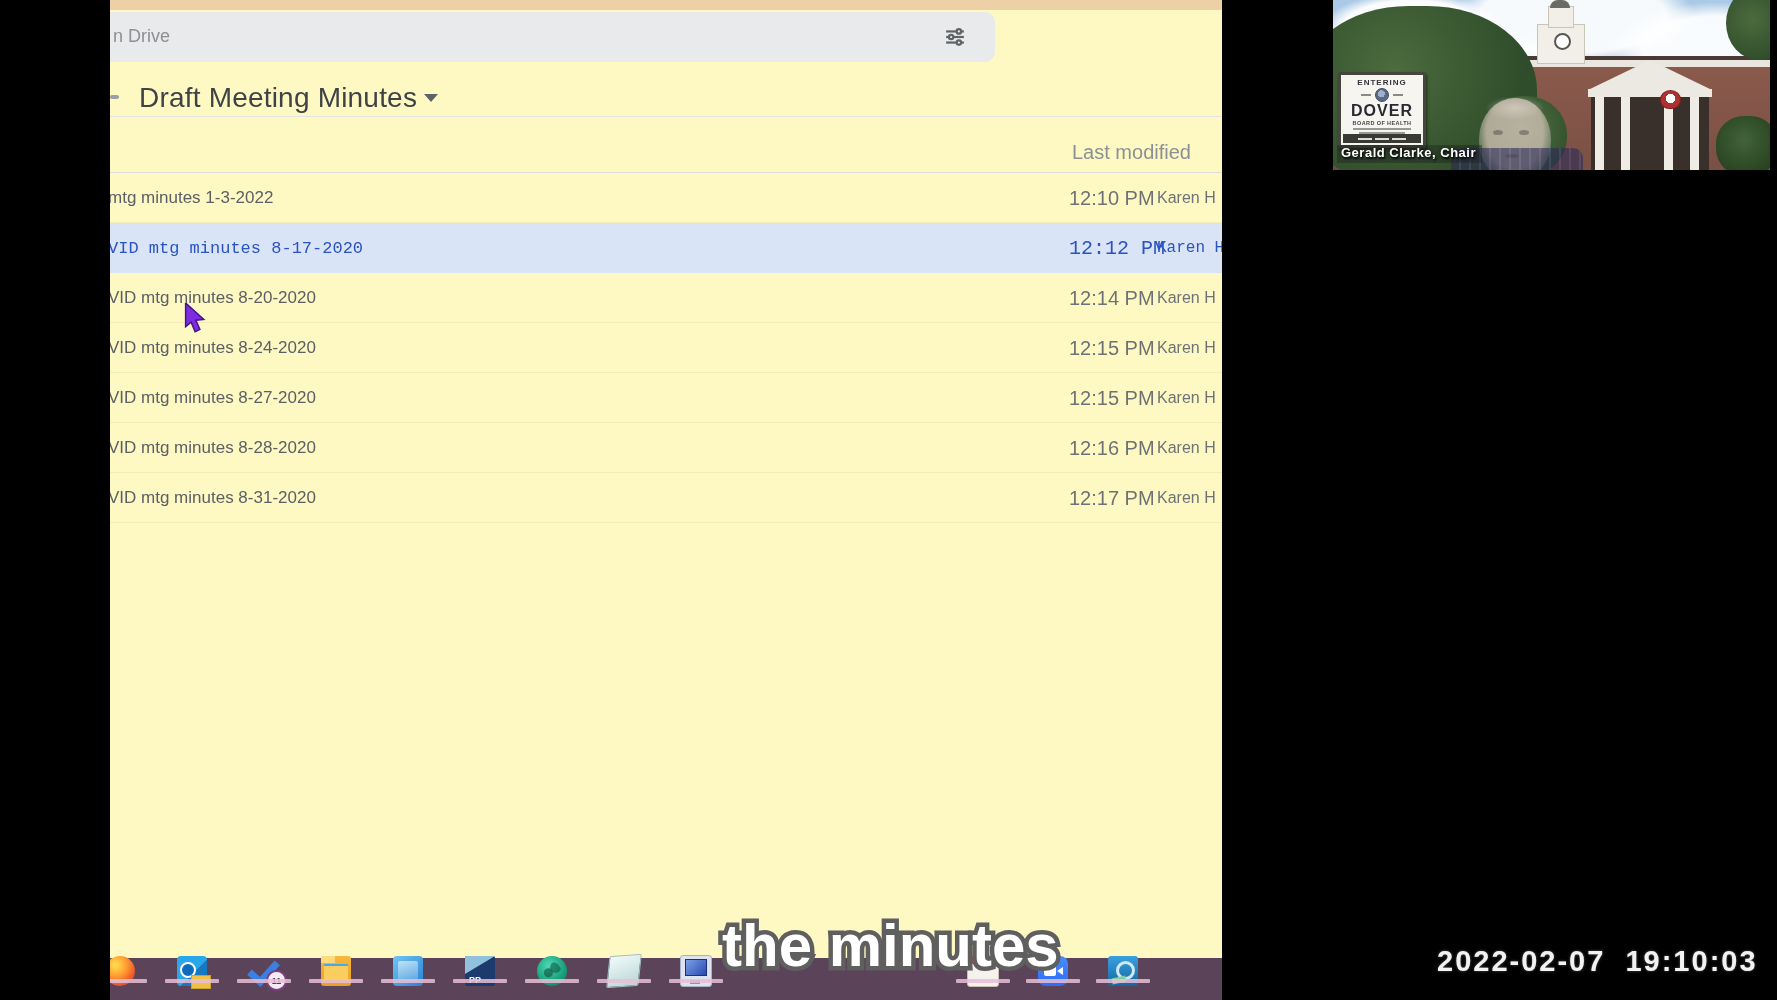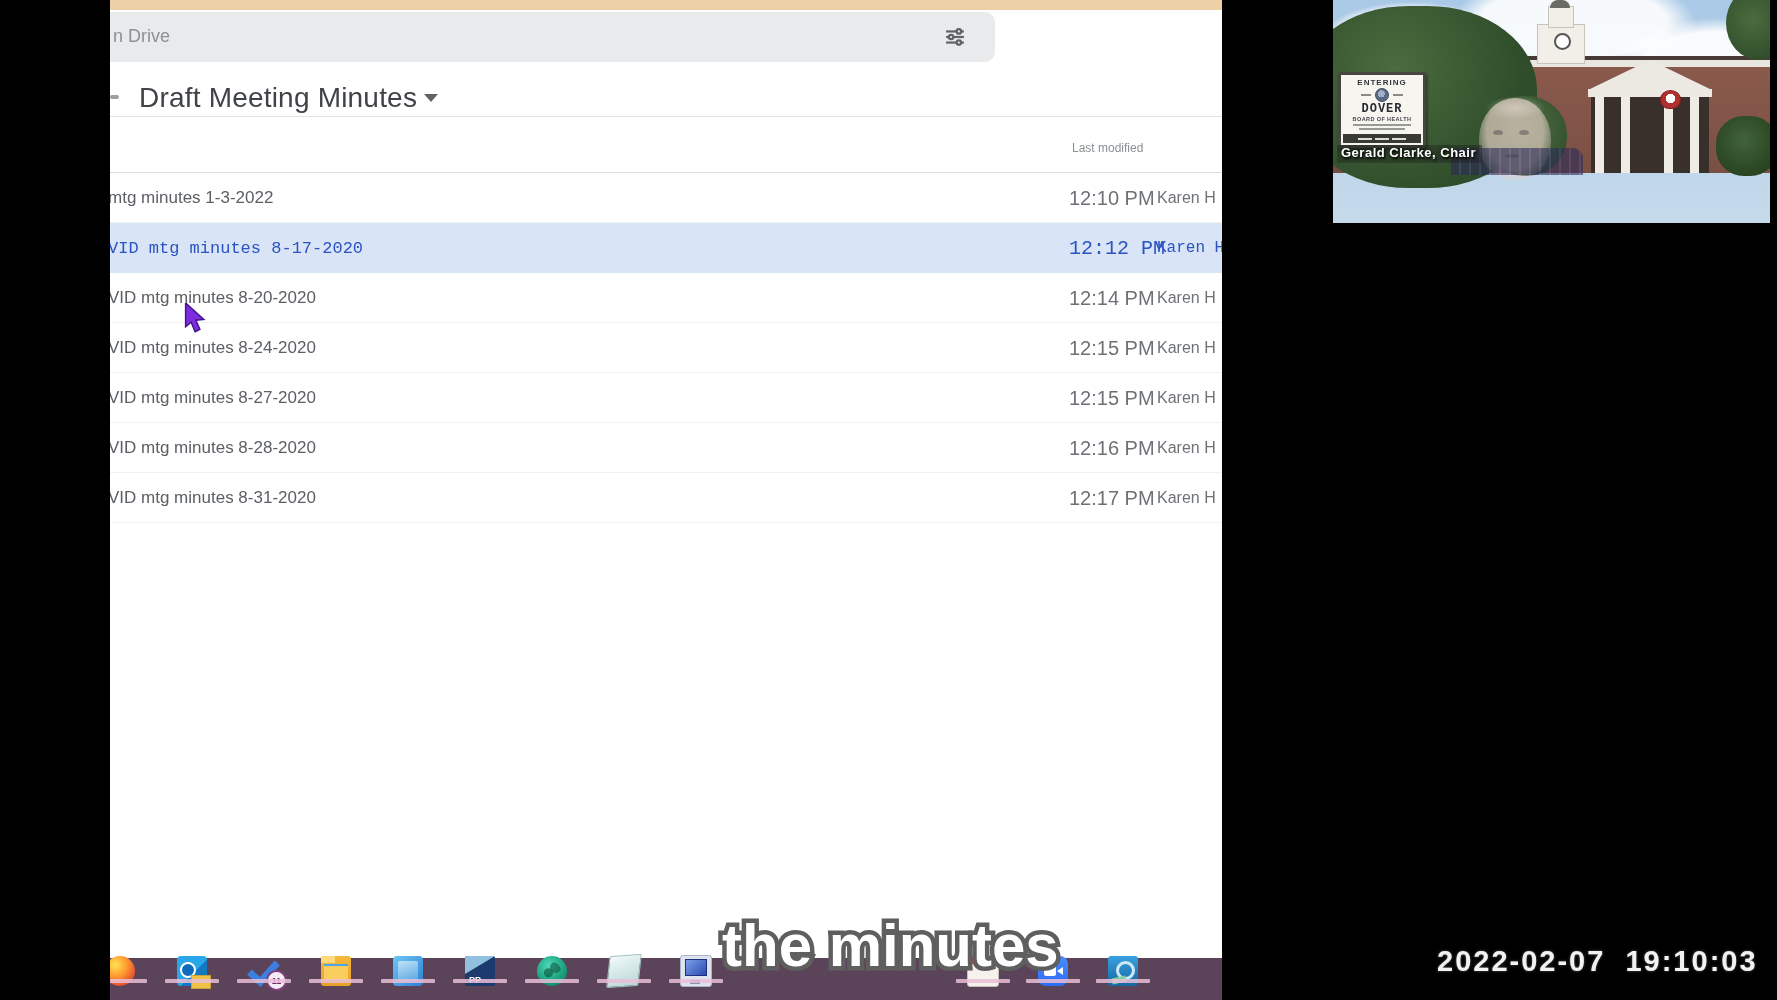--- a/index.html
+++ b/index.html
@@ -1,31 +1,31 @@
 <!DOCTYPE html>
 <html><head>
 <meta charset="utf-8">
 <style>
   html,body{margin:0;padding:0;}
   body{
     width:1777px;height:1000px;background:#000;overflow:hidden;position:relative;
     font-family:"Liberation Sans", sans-serif;
   }
   
-  .main-panel{position:absolute;left:110px;top:0;width:1112px;height:1000px;background:#ffffff;overflow:hidden;}
+  .main-panel{position:absolute;left:110px;top:0;width:1112px;height:1000px;background:#fef9c3;overflow:hidden;}
   .accent-bar{position:absolute;left:-12px;top:0;width:1124px;height:10px;background:#eed0a7;}
   .search-band{position:absolute;left:0;top:12px;width:885px;height:50px;background:#e9eaeb;border-radius:0 10px 10px 0;}
   .search-text{position:absolute;left:3px;top:14px;font-size:18px;color:#8d9094;}
   .tune-icon{position:absolute;left:835px;top:15px;width:20px;height:20px;}
   .back-frag{position:absolute;left:0;top:95px;width:9px;height:4px;background:#9aa0a6;border-radius:2px;}
   .title-btn{position:absolute;left:29px;top:82px;height:30px;cursor:default;}
   .folder-title{font-size:28px;color:#3f4347;font-weight:500;letter-spacing:.2px;}
   .dd-arrow{position:absolute;left:285px;top:12px;width:0;height:0;border-left:7px solid transparent;border-right:7px solid transparent;border-top:8px solid #5f6368;}
   .sep1{position:absolute;left:0;top:116px;width:1112px;height:1px;background:#e3e4e5;}
-  .col-header{position:absolute;left:962px;top:141px;font-size:12px;color:#8b9094;font-weight:500;}
+  .col-header{position:absolute;left:962px;top:141px;font-size:20px;color:#8b9094;font-weight:500;}
   .file-list{position:absolute;left:0;top:172px;width:1112px;border-top:1px solid #dcdddd;}
   .row{position:relative;height:49px;border-bottom:1px solid rgba(0,0,0,0.05);}
   .row .name{position:absolute;left:-2px;top:50%;transform:translateY(-50%);font-size:17px;font-weight:500;color:#5c6065;white-space:nowrap;}
   .row .time{position:absolute;left:959px;top:50%;transform:translateY(-50%);font-size:20px;font-weight:500;color:#6e7276;white-space:nowrap;}
   .row .owner{position:absolute;left:1047px;top:50%;transform:translateY(-50%);font-size:16px;font-weight:500;color:#6e7276;white-space:nowrap;}
   .row.selected{background:#d9e4f6;border-bottom:1px solid #d9e4f6;}
   .row.selected .name,.row.selected .time,.row.selected .owner{color:#2b53c1;font-family:Liberation Mono, monospace;}
   .cursor{position:absolute;left:72px;top:303px;z-index:30;}
   
   .taskbar{position:absolute;left:0;top:958px;width:1112px;height:42px;background:#5b4459;}
@@ -64,21 +64,21 @@
   .camera-app-icon{background:linear-gradient(#3aa0e0,#14679f);border-radius:3px;}
   .camera-app-icon::before{content:"";position:absolute;left:8px;top:5px;width:13px;height:13px;border:3px solid #cfe8f8;border-radius:50%;}
   .camera-app-icon::after{content:"";position:absolute;left:4px;bottom:3px;width:14px;height:6px;background:#7fd0a0;transform:rotate(-12deg);}
   .badge{position:absolute;right:-8px;bottom:-5px;width:17px;height:17px;border-radius:50%;background:#f3ecf3;border:2px solid #7d3f7d;color:#6a2d6a;font-size:9px;font-weight:700;display:flex;align-items:center;justify-content:center;}
   .pp-label{position:absolute;left:4px;bottom:1px;font-size:9px;font-weight:700;color:#fff;letter-spacing:0;}
   
   .caption{position:absolute;left:722px;top:916px;z-index:50;font-size:60px;font-weight:700;line-height:1;white-space:nowrap;}
   .caption .stroke{position:absolute;left:0;top:0;color:#5f5f5f;-webkit-text-stroke:9px #5f5f5f;}
   .caption .fill{position:relative;color:#ffffff;}
   
-  .webcam{position:absolute;left:1333px;top:0;width:437px;height:223px;overflow:hidden;background:linear-gradient(#a9c9e6,#c6daeb);}
+  .webcam{position:absolute;left:1333px;top:0;width:437px;height:170px;overflow:hidden;background:linear-gradient(#a9c9e6,#c6daeb);}
   .clouds{position:absolute;inset:0;background:
     radial-gradient(ellipse 130px 55px at 18% 18%, rgba(255,255,255,.95) 0 55%, transparent 70%),
     radial-gradient(ellipse 170px 65px at 55% 10%, rgba(255,255,255,.9) 0 55%, transparent 72%),
     radial-gradient(ellipse 150px 70px at 88% 30%, rgba(255,255,255,.92) 0 50%, transparent 70%),
     radial-gradient(ellipse 120px 50px at 40% 42%, rgba(255,255,255,.8) 0 50%, transparent 70%);}
   .bldg-wing{position:absolute;left:0;top:84px;width:180px;height:89px;background:#6e4c42;}
   .bldg-main{position:absolute;left:165px;top:66px;width:272px;height:107px;background:linear-gradient(#8a5a4c,#7a5044);}
   .bldg-trim{position:absolute;left:165px;top:60px;width:272px;height:7px;background:#e9e6df;box-shadow:0 -4px 0 #4a3a35;}
   .cupola-base{position:absolute;left:204px;top:24px;width:46px;height:38px;background:#f2efe8;border:1px solid #c9c4b8;}
   .clock{position:absolute;left:16px;top:8px;width:13px;height:13px;background:#fff;border:2px solid #555;border-radius:50%;}
@@ -92,21 +92,21 @@
   .bunting{position:absolute;left:327px;top:90px;width:19px;height:17px;background:radial-gradient(circle at 50% 45%, #fff 0 35%, #b03030 36% 100%);border-radius:50% 50% 45% 45%;border:1px solid #802020;}
   .tree-big{position:absolute;left:-34px;top:6px;width:238px;height:182px;border-radius:46%;background:radial-gradient(circle at 40% 35%, #4c6b3e, #2f4d2a 70%);}
   .tree-r{position:absolute;left:393px;top:-14px;width:66px;height:74px;border-radius:50%;background:radial-gradient(circle at 40% 45%, #4c6b3e, #2f4d2a 75%);}
   .bush-r{position:absolute;left:383px;top:116px;width:62px;height:60px;border-radius:45%;background:radial-gradient(circle at 45% 40%, #41633a, #27421f 75%);}
   .bush-m{position:absolute;left:150px;top:96px;width:84px;height:80px;border-radius:48%;background:radial-gradient(circle at 45% 40%, #55754a, #33512c 75%);}
   .sign{position:absolute;left:5px;top:72px;width:88px;height:76px;background:#f7f5f0;border:3px solid #46463e;border-radius:2px;box-shadow:1px 2px 3px rgba(0,0,0,.5);display:flex;flex-direction:column;align-items:center;padding-top:3px;box-sizing:border-box;}
   .sign-entering{font-size:8px;font-weight:700;color:#33333b;letter-spacing:1px;}
   .seal-row{display:flex;align-items:center;gap:4px;margin-top:1px;}
   .seal-bar{width:10px;height:2px;background:#8a8a85;}
   .seal{width:12px;height:12px;border-radius:50%;background:radial-gradient(circle at 45% 40%, #9fb0c8 0 35%, #5a6b85 36%);border:1px solid #3d4a60;}
-  .sign-dover{font-family:Liberation Mono, monospace;font-size:12px;font-weight:700;color:#2a2a33;letter-spacing:1px;line-height:1;margin-top:1px;}
+  .sign-dover{font-family:Liberation Sans, sans-serif;font-size:16px;font-weight:700;color:#2a2a33;letter-spacing:1px;line-height:1;margin-top:1px;}
   .sign-boh{font-size:5.5px;font-weight:700;color:#44444c;letter-spacing:.4px;margin-top:1px;}
   .sign-line{height:2px;background:#9a9a94;margin-top:2px;}
   .sl1{width:58px}.sl2{width:46px}
   .sign-footer{position:absolute;left:2px;right:2px;bottom:2px;height:9px;background:#3a3a35;display:flex;align-items:center;justify-content:center;gap:3px;}
   .sign-footer i{display:block;width:14px;height:2px;background:#ddd;}
   .ghost-face{position:absolute;left:146px;top:98px;width:72px;height:82px;border-radius:50% 50% 46% 46%;
     background:radial-gradient(ellipse at 50% 42%, rgba(228,207,198,.68) 0 55%, rgba(228,207,198,.18) 80%, transparent 95%);}
   .ghost-hair{position:absolute;left:152px;top:96px;width:60px;height:24px;border-radius:50%;background:radial-gradient(rgba(240,238,235,.55), transparent 70%);}
   .eye{position:absolute;width:10px;height:5px;border-radius:50%;background:rgba(55,45,55,.38);}
   .e1{left:160px;top:130px}.e2{left:186px;top:130px}

